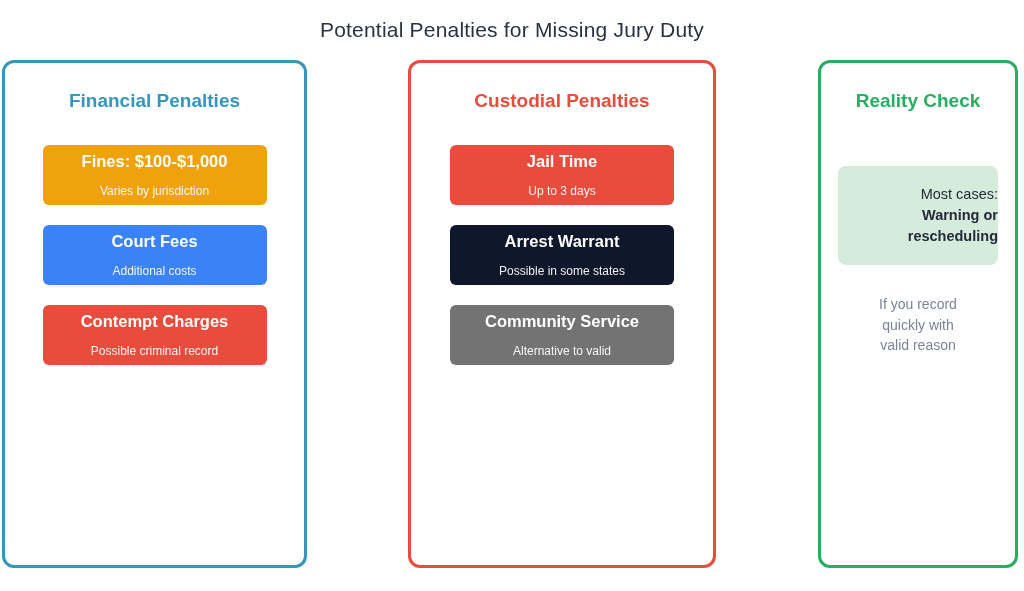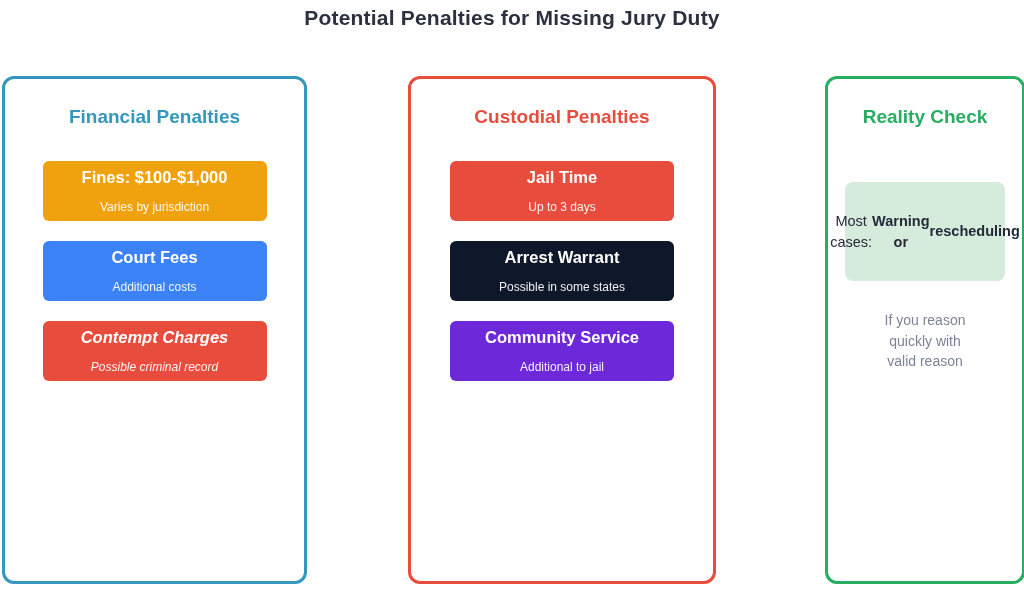--- a/index.html
+++ b/index.html
@@ -10,33 +10,33 @@
   }
   .canvas {
     position: relative;
     width: 1024px;
     height: 591px;
     background: #ffffff;
     overflow: hidden;
   }
   .title {
     position: absolute;
-    top: 4px;
+    top: 16px;
     left: 0;
     width: 100%;
     margin: 0;
     text-align: center;
     font-size: 21px;
     line-height: 27px;
-    font-weight: bold;
+    font-weight: normal;
     letter-spacing: 0.2px;
   }
   .panel {
     position: absolute;
-    top: 76px;
+    top: 60px;
     height: 502px;
     border: 3px solid #000;
     border-radius: 12px;
     background: #ffffff;
     box-sizing: content-box;
   }
   .panel-1 { left: 2px;   width: 299px; }
   .panel-2 { left: 408px; width: 302px; }
   .panel-3 { left: 818px; width: 194px; }
   .panel-heading {
@@ -69,22 +69,22 @@
     color: rgba(255,255,255,0.93);
     font-size: 12px;
     line-height: 20px;
   }
   .note {
     width: 160px;
     height: 99px;
     margin: 53px auto 0 auto;
     border-radius: 8px;
     display: flex;
-    flex-direction: row;
-    align-items: center;
+    flex-direction: column;
+    align-items: flex-end;
     justify-content: center;
     text-align: center;
   }
   .note-line {
     font-size: 14.5px;
     line-height: 21px;
     color: #252A38;
   }
   .note-line.bold { font-weight: bold; }
   .caption {
@@ -111,54 +111,54 @@
     <div class="card first" style="background-color: rgb(240, 162, 14);">
       <div class="card-title">Fines: $100-$1,000</div>
       <div class="card-subtitle">Varies by jurisdiction</div>
     </div>
 
     <div class="card" style="background-color: #3b82f6; align-items: center;">
       <div class="card-title">Court Fees</div>
       <div class="card-subtitle">Additional costs</div>
     </div>
 
-    <div class="card" style="background-color: rgb(231, 76, 60); font-style: italic;">
+    <div class="card" style="background-color: rgb(231, 76, 60);">
       <div class="card-title">Contempt Charges</div>
       <div class="card-subtitle">Possible criminal record</div>
     </div>
   </section>
 
   <section class="panel panel-2" style="border-color: rgb(231, 76, 60);">
     <h2 class="panel-heading" style="color: rgb(231, 76, 60);">Custodial Penalties</h2>
 
     <div class="card first" style="background-color: rgb(231, 76, 60); align-items: center;">
       <div class="card-title">Jail Time</div>
       <div class="card-subtitle">Up to 3 days</div>
     </div>
 
     <div class="card" style="background-color: #0f172a;">
       <div class="card-title">Arrest Warrant</div>
       <div class="card-subtitle">Possible in some states</div>
     </div>
 
-    <div class="card" style="background-color: #6d28d9;">
+    <div class="card" style="background-color: #737373;">
       <div class="card-title">Community Service</div>
-      <div class="card-subtitle">Additional to jail</div>
+      <div class="card-subtitle">Alternative to valid</div>
     </div>
   </section>
 
-  <section class="panel panel-3" style="border-color: rgb(39, 174, 96); margin-left: 7px;">
+  <section class="panel panel-3" style="border-color: rgb(39, 174, 96);">
     <h2 class="panel-heading" style="color: rgb(39, 174, 96);">Reality Check</h2>
 
     <div class="note" style="background-color: rgb(213, 235, 220);">
       <div class="note-line">Most cases:</div>
       <div class="note-line bold">Warning or</div>
       <div class="note-line bold">rescheduling</div>
     </div>
 
     <div class="caption">
-      <span>If you reason</span>
+      <span>If you record</span>
       <span>quickly with</span>
       <span>valid reason</span>
     </div>
   </section>
 
 </div>
 
 </body></html>

